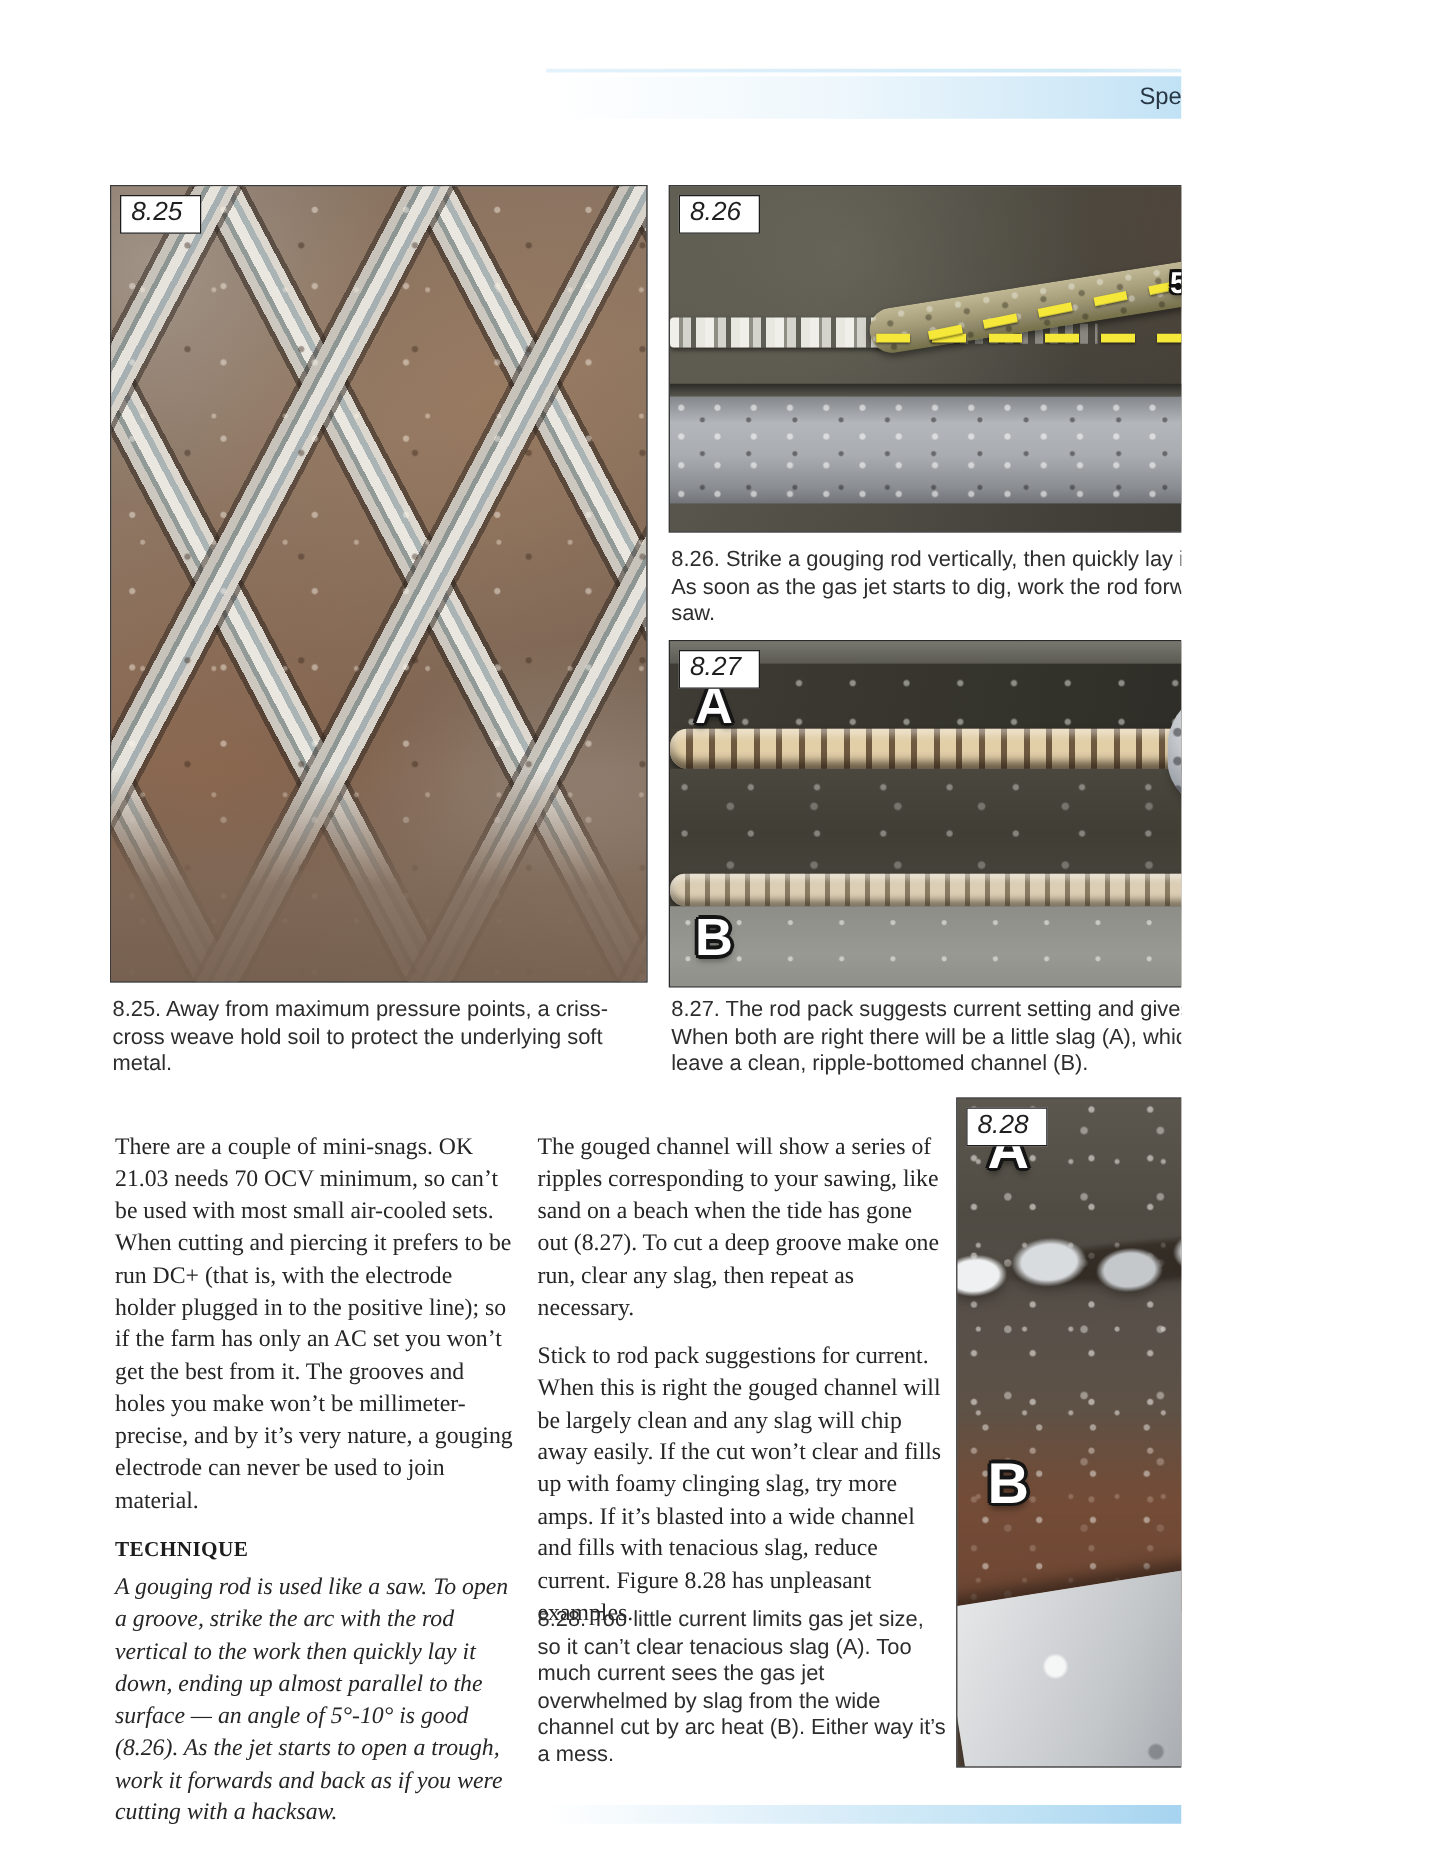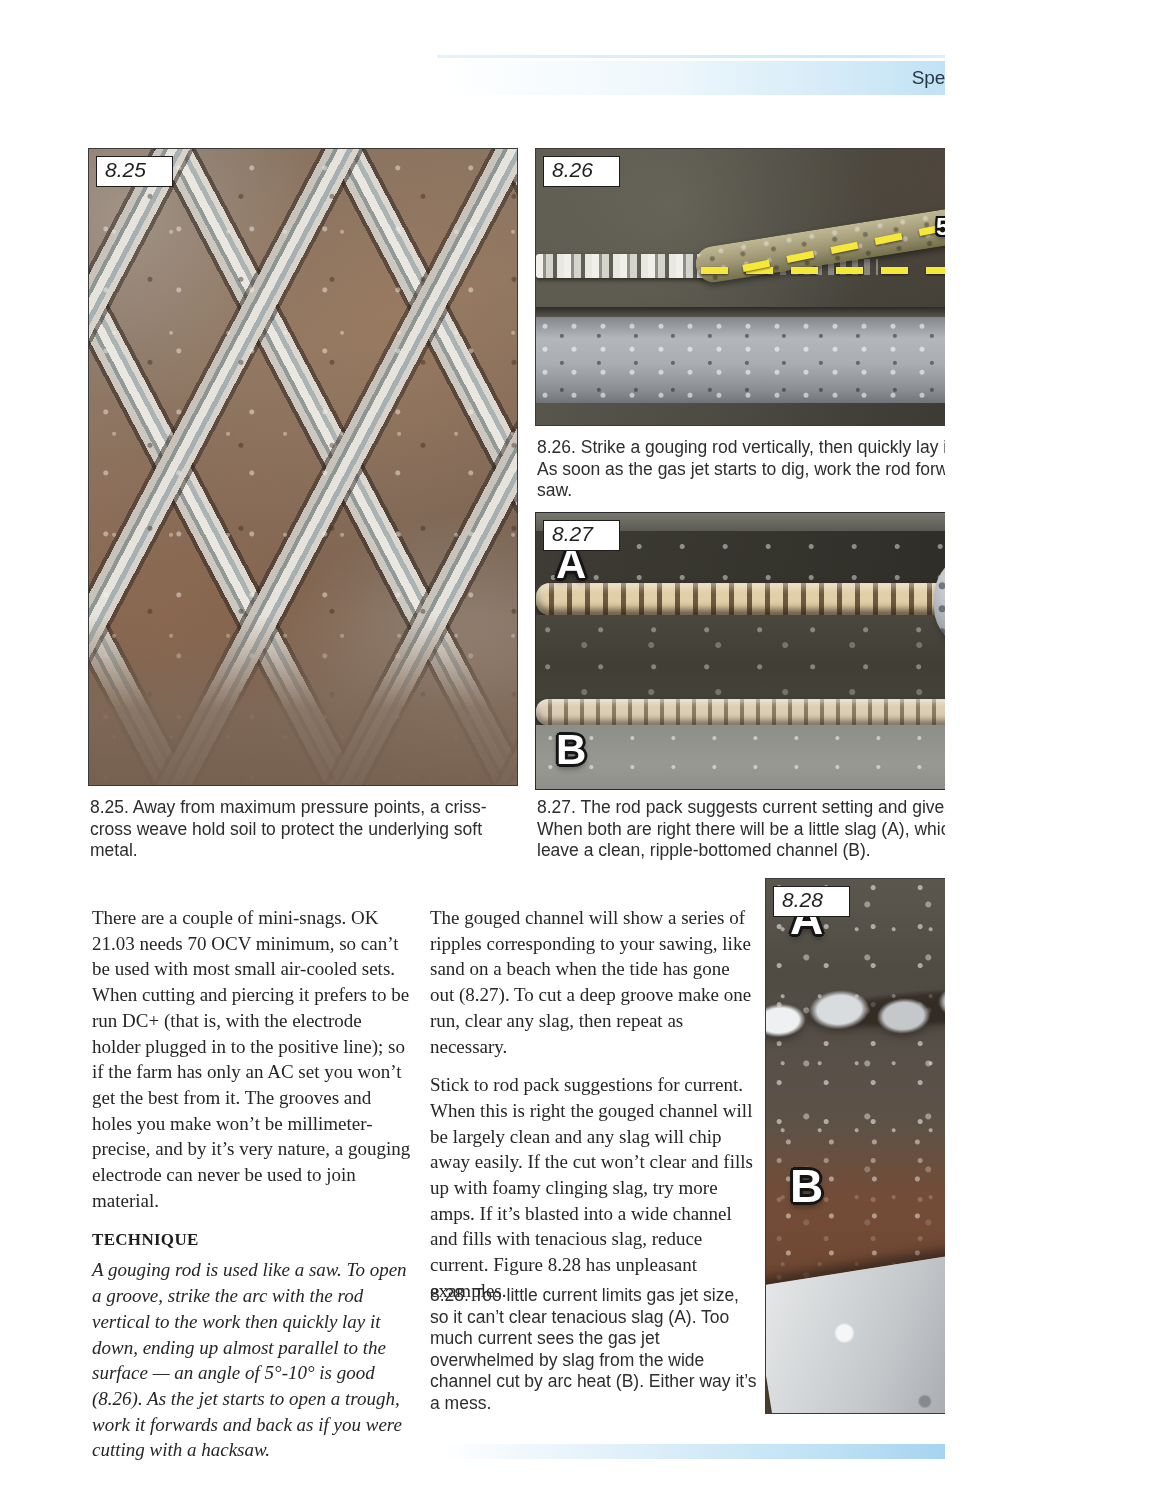--- a/index.html
+++ b/index.html
@@ -11,21 +11,21 @@
     background:linear-gradient(to right,#e4f3fb,#cfe9f7 60%,rgba(207,233,247,0));}
   .hdr-bar{position:absolute;left:437px;top:61px;width:668px;height:34px;
     border-radius:0 17px 17px 0;
     background:linear-gradient(to right,#ffffff,#eef7fc 35%,#cfe8f7 65%,#abd9f1 92%,#a2d4ef);
     display:flex;align-items:center;justify-content:flex-end;padding-right:30px;box-sizing:border-box;}
   .hdr-title{font-size:19px;color:#273645;}
 
   
   .photo{position:absolute;overflow:hidden;border:1px solid #3a3a3a;box-sizing:border-box;background:#777;}
   .figlabel{position:absolute;left:7px;top:7px;background:#ffffff;border:1px solid #1c1c1c;
-    font-style:italic;font-size:21px;color:#1f1f1f;padding:1px 26px 4px 8px;z-index:30;}
+    font-style:italic;font-size:21px;color:#1f1f1f;padding:1px 14px 4px 8px;z-index:30;}
   .marker{position:absolute;font-weight:bold;font-size:46px;color:#ffffff;line-height:1;z-index:25;
     text-shadow:-3px 0 0 #151515,3px 0 0 #151515,0 -3px 0 #151515,0 3px 0 #151515,
       -2px -2px 0 #151515,2px 2px 0 #151515,-2px 2px 0 #151515,2px -2px 0 #151515,0 4px 6px rgba(0,0,0,.5);}
 
   
   .ph825{left:88px;top:148px;width:430px;height:638px;}
   .p825-base{position:absolute;inset:0;
     background:
       radial-gradient(circle at 18% 78%,rgba(158,104,70,.45),transparent 42%),
       radial-gradient(circle at 72% 28%,rgba(170,128,94,.40),transparent 45%),

